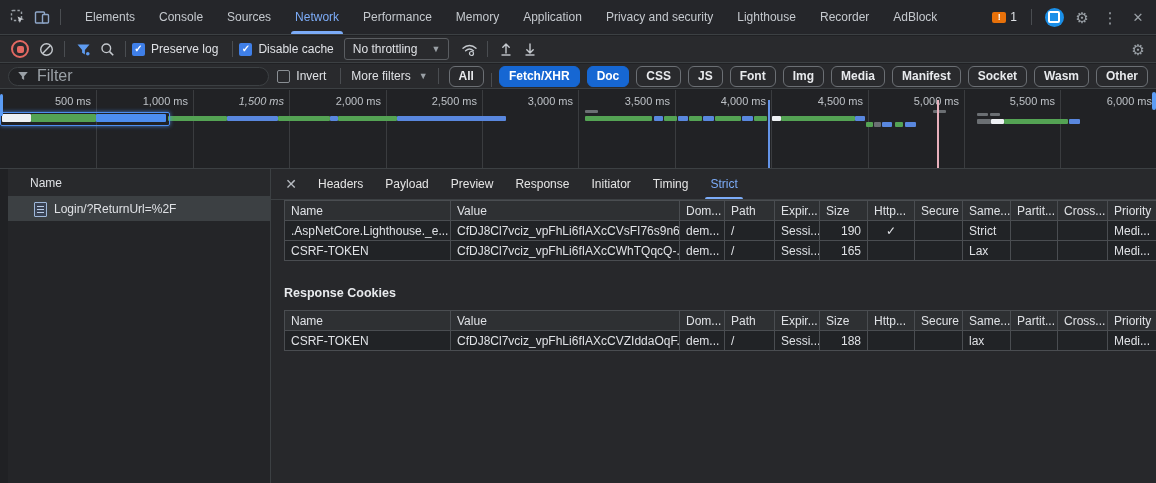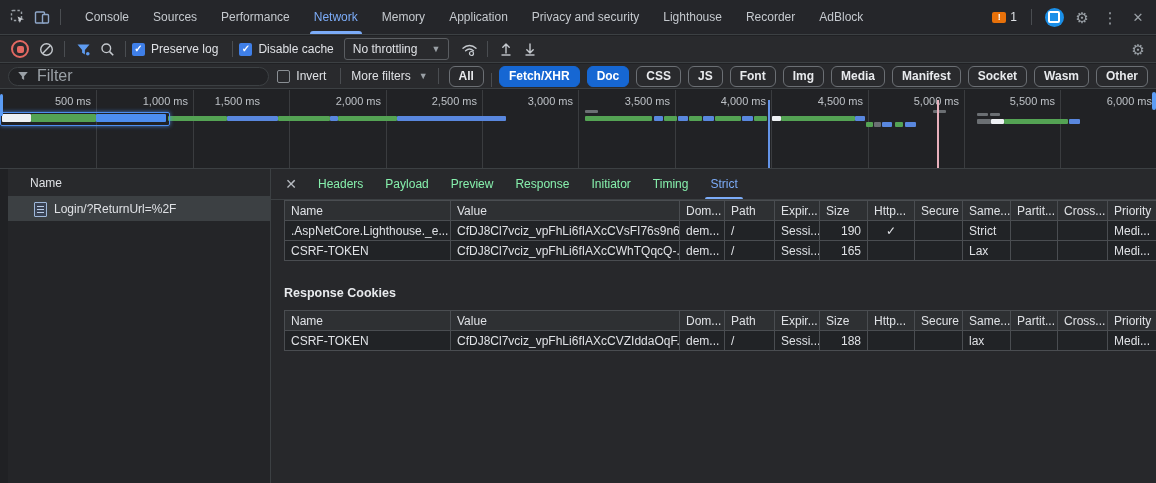--- a/index.html
+++ b/index.html
@@ -60,21 +60,21 @@
   
   .main{position:absolute;left:8px;top:169px;width:1156px;height:314px;display:flex;}
   .reqlist{width:263px;flex:0 0 263px;background:#242528;border-right:1px solid #3c4043;box-sizing:border-box;}
   .reqlist-head{height:27px;display:flex;align-items:center;padding-left:22px;border-bottom:1px solid #3c4043;color:#dfe1e5;background:#28292c;}
   .req-row{height:24px;display:flex;align-items:center;gap:7px;padding-left:26px;background:#3c4043;cursor:pointer;}
   .doc-icon{width:11px;height:13px;border:1px solid #9fb8da;border-radius:1px;background:#3a4354;position:relative;flex:0 0 11px;}
   .doc-icon::before{content:"";position:absolute;left:2px;right:2px;top:3px;height:1px;background:#b9cce6;box-shadow:0 3px 0 #b9cce6,0 6px 0 #b9cce6;}
 
   .detail{flex:1;display:flex;flex-direction:column;min-width:0;background:#27282b;}
   .detail-tabs{height:30px;display:flex;align-items:center;border-bottom:1px solid #3c4043;background:#28292c;padding-left:8px;}
-  .dtab{position:relative;height:100%;display:flex;align-items:center;padding:0 11px;color:#86efac;cursor:pointer;white-space:nowrap;}
+  .dtab{position:relative;height:100%;display:flex;align-items:center;padding:0 11px;color:#e5e5e5;cursor:pointer;white-space:nowrap;}
   .dtab.sel{color:#7cacf8;}
   .dtab.sel::after{content:"";position:absolute;left:6px;right:6px;bottom:0;height:2.5px;border-radius:2px 2px 0 0;background:#7cacf8;}
   .close-x{color:#b8bcc2;font-size:14px;width:24px;height:24px;display:flex;align-items:center;justify-content:center;cursor:pointer;margin-right:4px;}
 
   .detail-body{flex:1;overflow:hidden;padding-left:13px;}
   .section-head{display:flex;align-items:center;margin-top:22px;margin-bottom:10px;}
   .section-title{font-weight:bold;color:#e8eaed;font-size:12.5px;}
   .cookie-table{border-collapse:collapse;table-layout:fixed;width:878px;}
   .cookie-table th,.cookie-table td{border:1px solid #4a4d51;height:20px;padding:0 6px;text-align:left;font-weight:normal;
       white-space:nowrap;overflow:hidden;font-size:12px;color:#dfe1e5;box-sizing:border-box;}
@@ -94,24 +94,25 @@
       </svg>
   </span>
   <span class="icon-btn">
     <svg width="16" height="16" viewBox="0 0 16 16">
         <rect x="1.5" y="3" width="9" height="11" rx="1" fill="none" stroke="#8fa7c9" stroke-width="1.4"></rect>
         <rect x="8.5" y="5.5" width="6" height="8.5" rx="1" fill="#25262a" stroke="#8fa7c9" stroke-width="1.4"></rect>
       </svg>
   </span>
   <div class="vsep"></div>
   <nav class="main-tabs" id="main-tabs">
+      <span class="main-tab">Elements</span>
       <span class="main-tab">Console</span>
       <span class="main-tab">Sources</span>
+      <span class="main-tab sel">Network</span>
       <span class="main-tab">Performance</span>
-      <span class="main-tab sel">Network</span>
       <span class="main-tab">Memory</span>
       <span class="main-tab">Application</span>
       <span class="main-tab">Privacy and security</span>
       <span class="main-tab">Lighthouse</span>
       <span class="main-tab">Recorder</span>
       <span class="main-tab">AdBlock</span>
     </nav>
   <div class="topbar-right">
     <span class="issues">
       <span class="issues-bubble">!</span>
@@ -217,21 +218,21 @@
       <span class="chip">Other</span>
     </div>
 </div>
 
 <div class="timeline" id="timeline">
     <div class="gridline" style="left: 96px;"></div>
     <div class="ticklabel" style="right: 1065px;">500 ms</div>
     <div class="gridline" style="left: 193px;"></div>
     <div class="ticklabel" style="right: 968px;">1,000 ms</div>
     <div class="gridline" style="left: 289px;"></div>
-    <div class="ticklabel" style="right: 896px;">1,500 ms</div>
+    <div class="ticklabel" style="right: 872px; font-style: italic;">1,500 ms</div>
     <div class="gridline" style="left: 386px;"></div>
     <div class="ticklabel" style="right: 775px;">2,000 ms</div>
     <div class="gridline" style="left: 482px;"></div>
     <div class="ticklabel" style="right: 679px;">2,500 ms</div>
     <div class="gridline" style="left: 578px;"></div>
     <div class="ticklabel" style="right: 583px;">3,000 ms</div>
     <div class="gridline" style="left: 675px;"></div>
     <div class="ticklabel" style="right: 486px;">3,500 ms</div>
     <div class="gridline" style="left: 771px;"></div>
     <div class="ticklabel" style="right: 390px;">4,000 ms</div>

